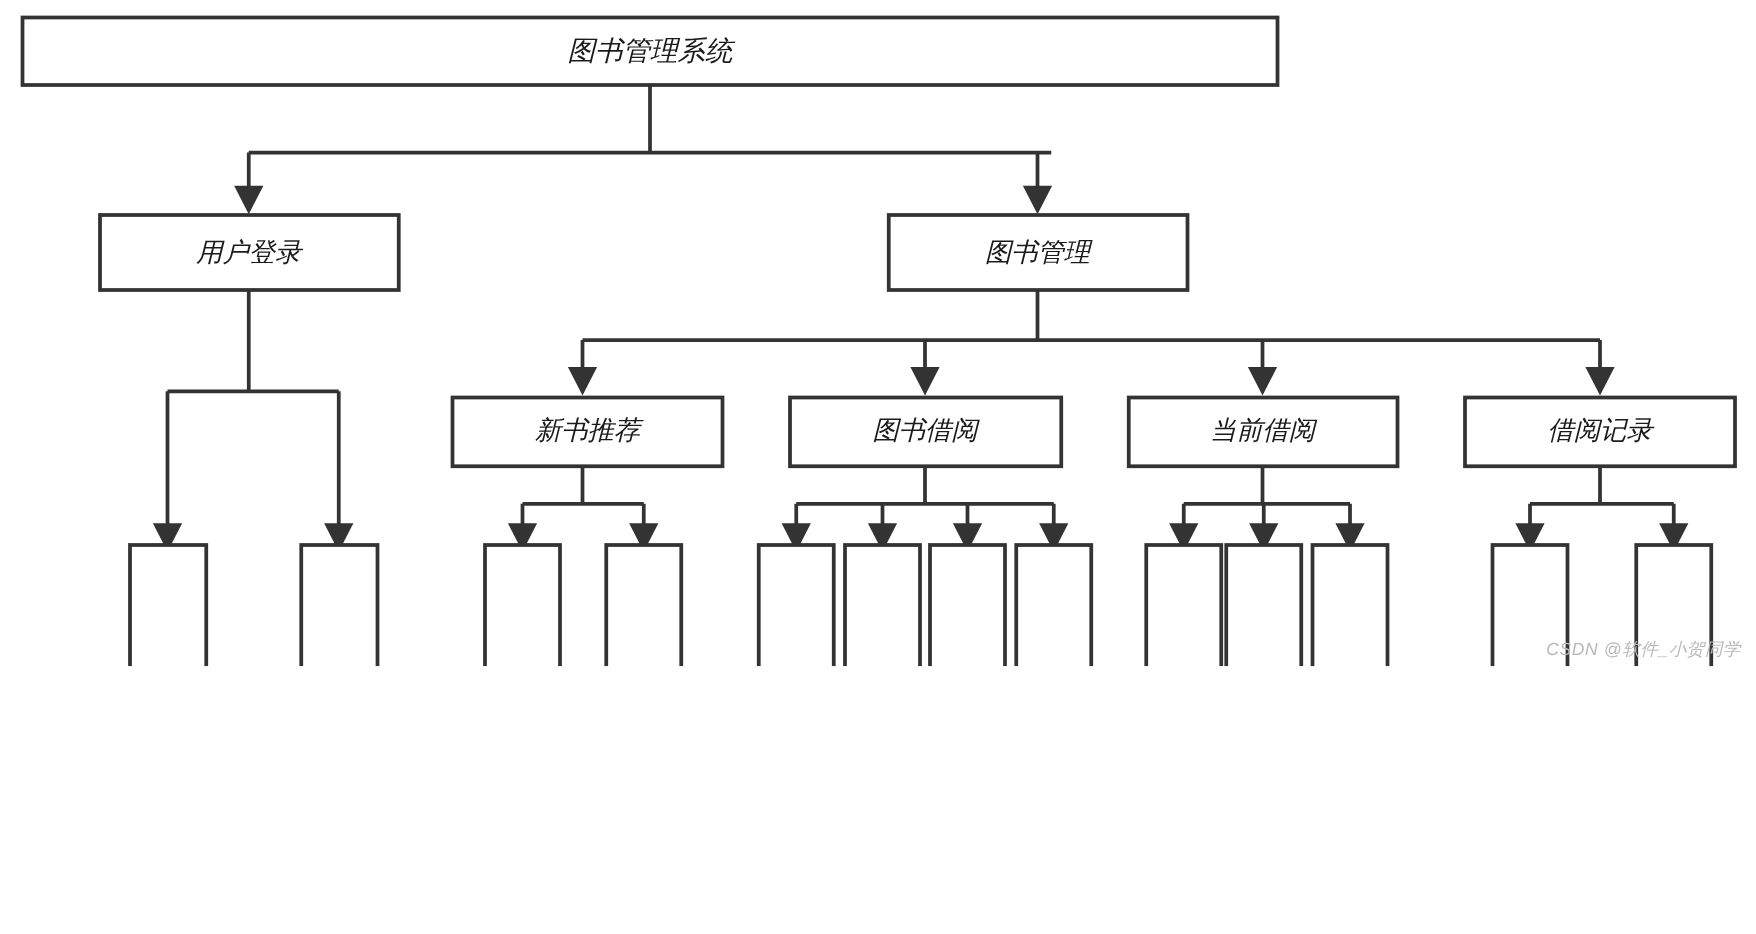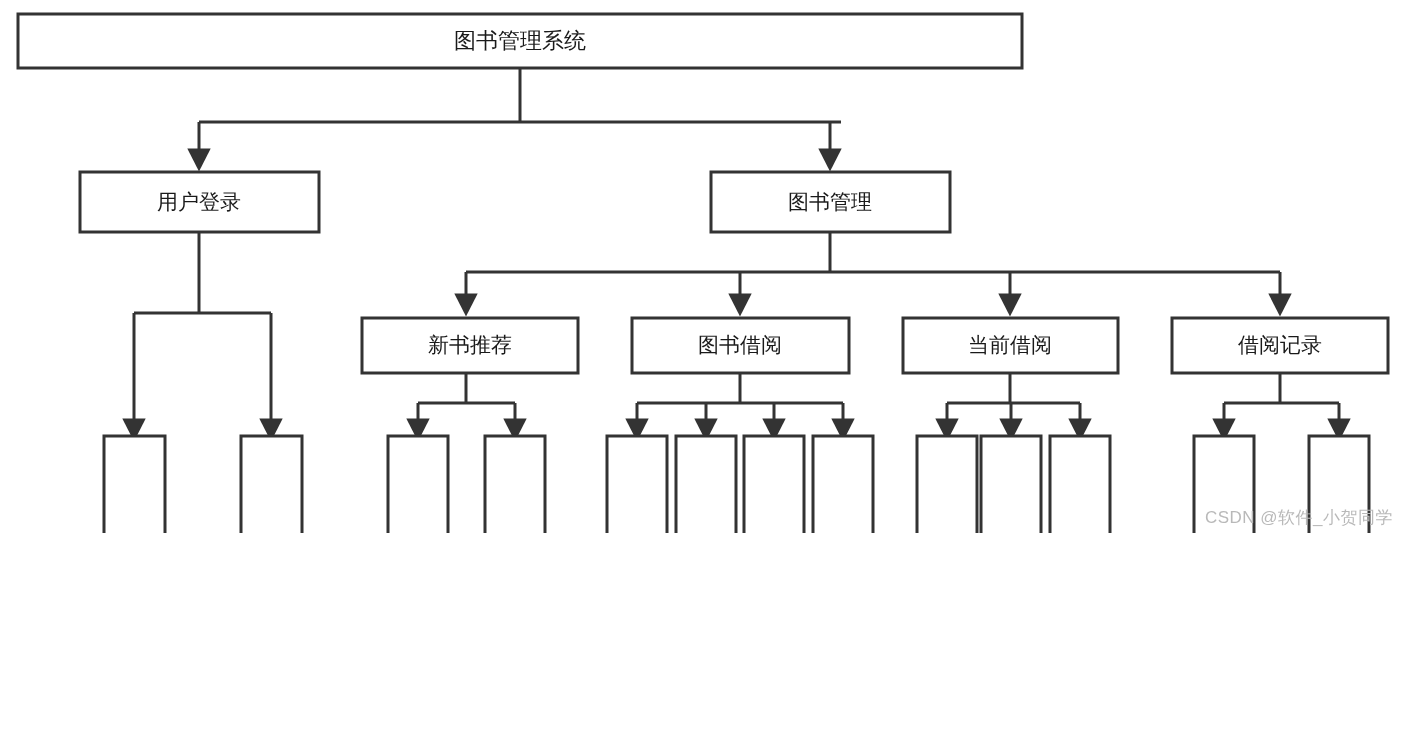--- a/index.html
+++ b/index.html
@@ -9,20 +9,21 @@
   }
   body {
     font-family: "Liberation Sans", "DejaVu Sans", sans-serif;
   }
   #stage {
     position: relative;
     width: 1405px;
     height: 533px;
     background: #ffffff;
     overflow: hidden;
+    font-style: italic;
   }
   #diagram-svg {
     position: absolute;
     left: 0;
     top: 0;
     width: 1405px;
     height: 747px;
     display: block;
   }
   .node-box {
@@ -62,21 +63,21 @@
     display: flex;
     align-items: flex-start;
     justify-content: center;
     pointer-events: none;
   }
   .watermark {
     position: absolute;
     right: 12px;
     bottom: 4px;
     font-family: "Liberation Sans", "DejaVu Sans", sans-serif;
-    font-size: 17px;
+    font-size: 14px;
     color: #b9b9b9;
     letter-spacing: 0.5px;
     white-space: nowrap;
   }
 </style>
 </head>
 <body>
 
 <div id="stage">
 

